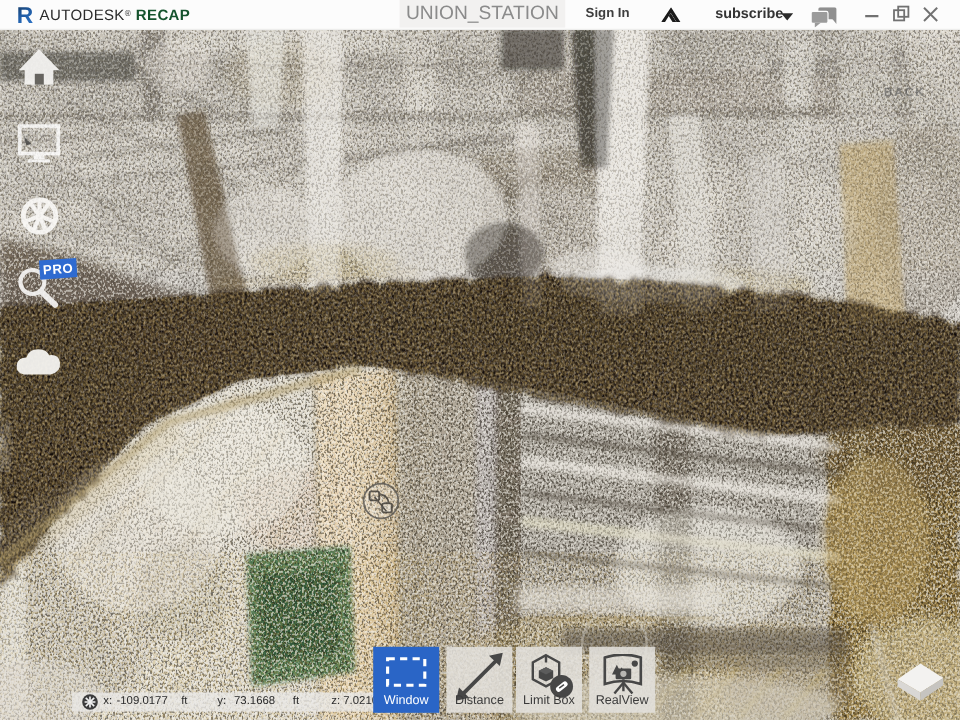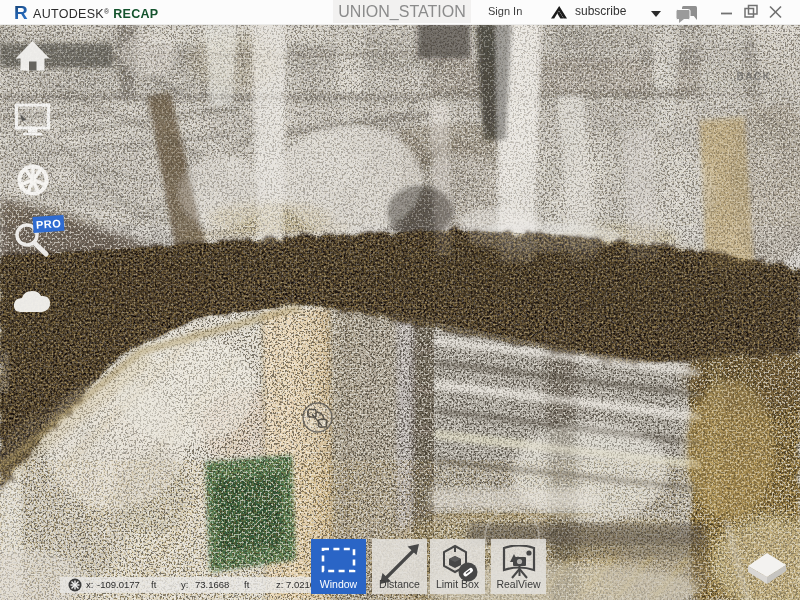--- a/index.html
+++ b/index.html
@@ -1,21 +1,21 @@
 <!DOCTYPE html>
 <html><head><meta charset="utf-8">
 <style>
 html,body{margin:0;padding:0;width:800px;height:600px;overflow:hidden;background:#fff;
 font-family:"Liberation Sans",sans-serif;}
 #stage{position:absolute;left:0;top:0;width:800px;height:600px;}
 .abs{position:absolute;}
 #topbar{left:0;top:0;width:800px;height:24px;background:#fcfcfc;border-bottom:1px solid #ededec;}
 #tab{left:333px;top:0;width:138px;height:23px;background:#f2f1f0;color:#8b8b8b;font-size:16px;
 text-align:center;line-height:23px;}
-.tbt{top:0;height:23px;line-height:23px;color:#3d3d3d;font-size:11px;}
+.tbt{top:0;height:23px;line-height:23px;color:#3d3d3d;font-size:11px;font-weight:bold;}
 #coordbar{left:60px;top:577px;width:252px;height:16px;background:rgba(234,233,230,0.8);}
 .cl{position:absolute;top:2px;font-size:9.5px;color:#2c2c2c;}
 .btn{top:539px;width:55px;height:55px;}
 .btn .lab{position:absolute;left:0;bottom:4px;width:100%;text-align:center;font-size:10.5px;color:#3b3b3b;}
 .gbtn{background:rgba(226,224,220,0.88);}
 </style></head>
 <body>
 <div id="stage">
 <svg class="abs" style="left:0;top:24px" width="800" height="576" viewBox="0 24 800 576">
 <defs>
@@ -360,21 +360,21 @@
 <text x="0" y="16" font-family="Liberation Sans" font-size="19" font-weight="bold" fill="url(#rg)">R</text>
 </svg>
 <div class="abs" style="left:33px;top:0;height:23px;line-height:24px;font-size:12.5px;color:#2b2b2b;letter-spacing:0.3px">AUTODESK<span style="font-size:7px;vertical-align:4px">®</span>&nbsp;<b style="color:#14532d">RECAP</b></div>
 <div id="tab" class="abs">UNION_STATION</div>
 <div class="abs tbt" style="left:488px">Sign In</div>
 <svg class="abs" style="left:551px;top:6px" width="17" height="13" viewBox="0 0 17 13">
 <path d="M8.2,0 L16,12.4 L12.6,12.4 L7.9,4.8 L3.2,12.4 L0,12.4 Z" fill="#1b1b1b"></path>
 <path d="M7.9,4.8 L12.6,12.4 L5,12.4 Z" fill="#fcfcfc"></path>
 <path d="M7.9,4.8 L12.6,12.4 L9.4,12.4 L6.3,7.4 Z" fill="#1b1b1b"></path>
 </svg>
-<div class="abs tbt" style="left:575px;font-size:12px;color:#333">subscribe</div>
+<div class="abs tbt" style="left:596px;font-size:12px;color:#333">subscribe</div>
 <svg class="abs" style="left:649px;top:10px" width="14" height="8" viewBox="0 0 14 8">
         <polygon points="2,1 12,1 7,7" fill="#2b2b2b"></polygon>
       </svg>
 <svg class="abs" style="left:676px;top:6px" width="24" height="17" viewBox="0 0 24 17">
 <rect x="6" y="0" width="15" height="10" rx="1.5" fill="#8f8f8f"></rect>
 <polygon points="17,9 21,14 21,9" fill="#8f8f8f"></polygon>
 <rect x="0" y="3.5" width="14" height="10" rx="1.5" fill="#9b9b9b" stroke="#fcfcfc" stroke-width="1"></rect>
 <polygon points="3,13 3,17 8,13" fill="#9b9b9b"></polygon>
 </svg>
 <svg class="abs" style="left:718px;top:4px" width="70" height="16" viewBox="0 0 70 16">

